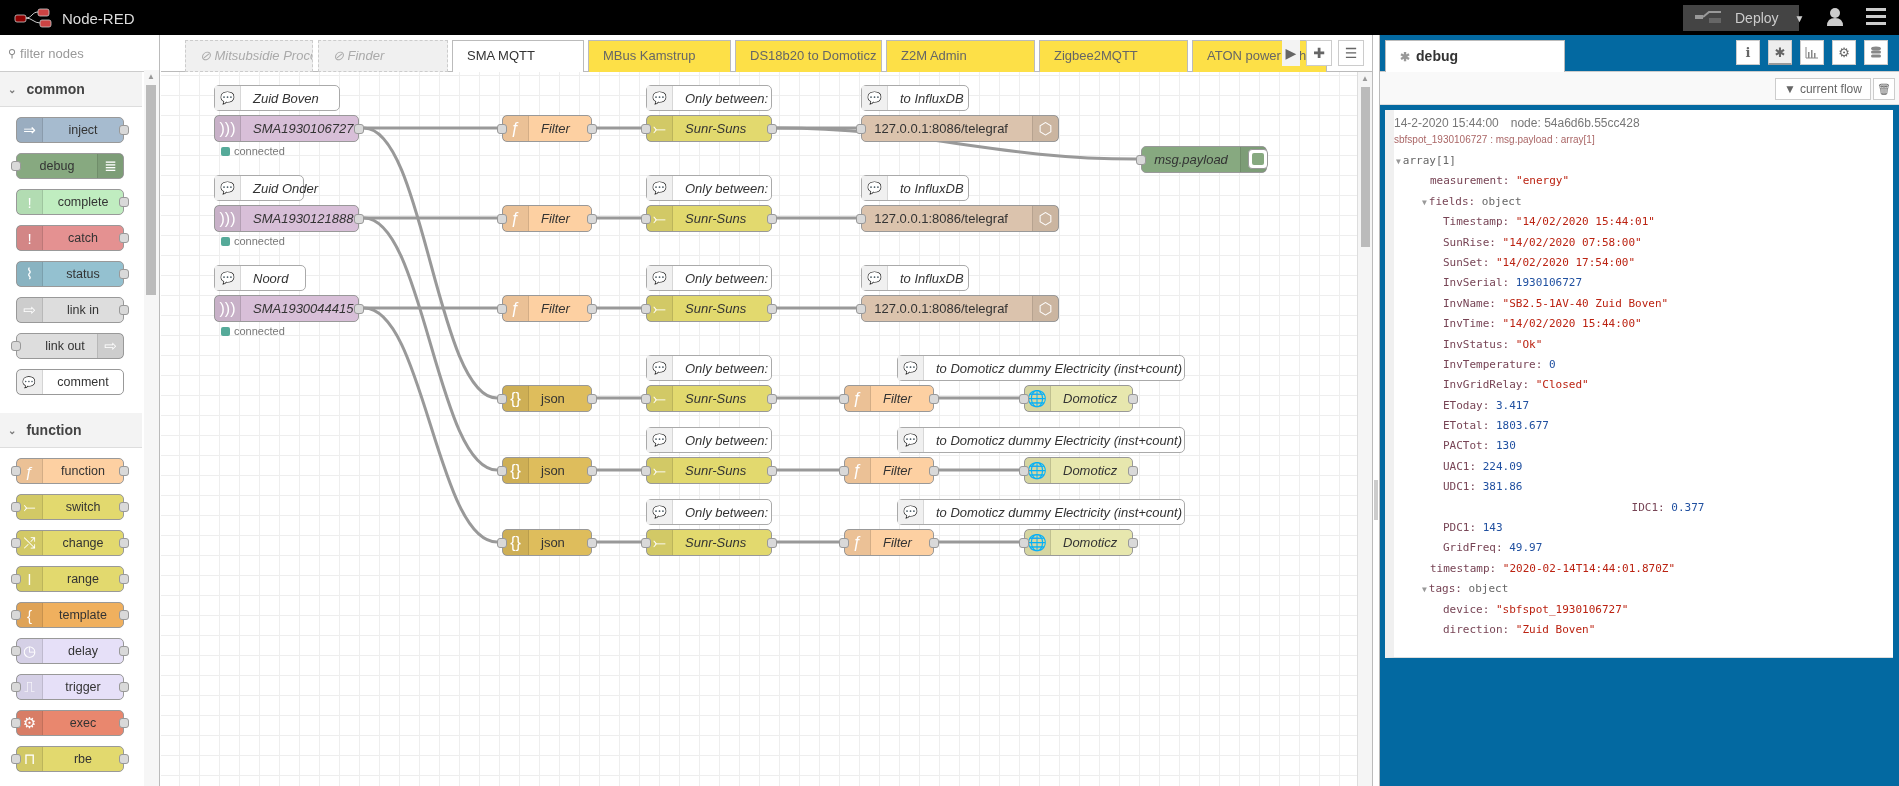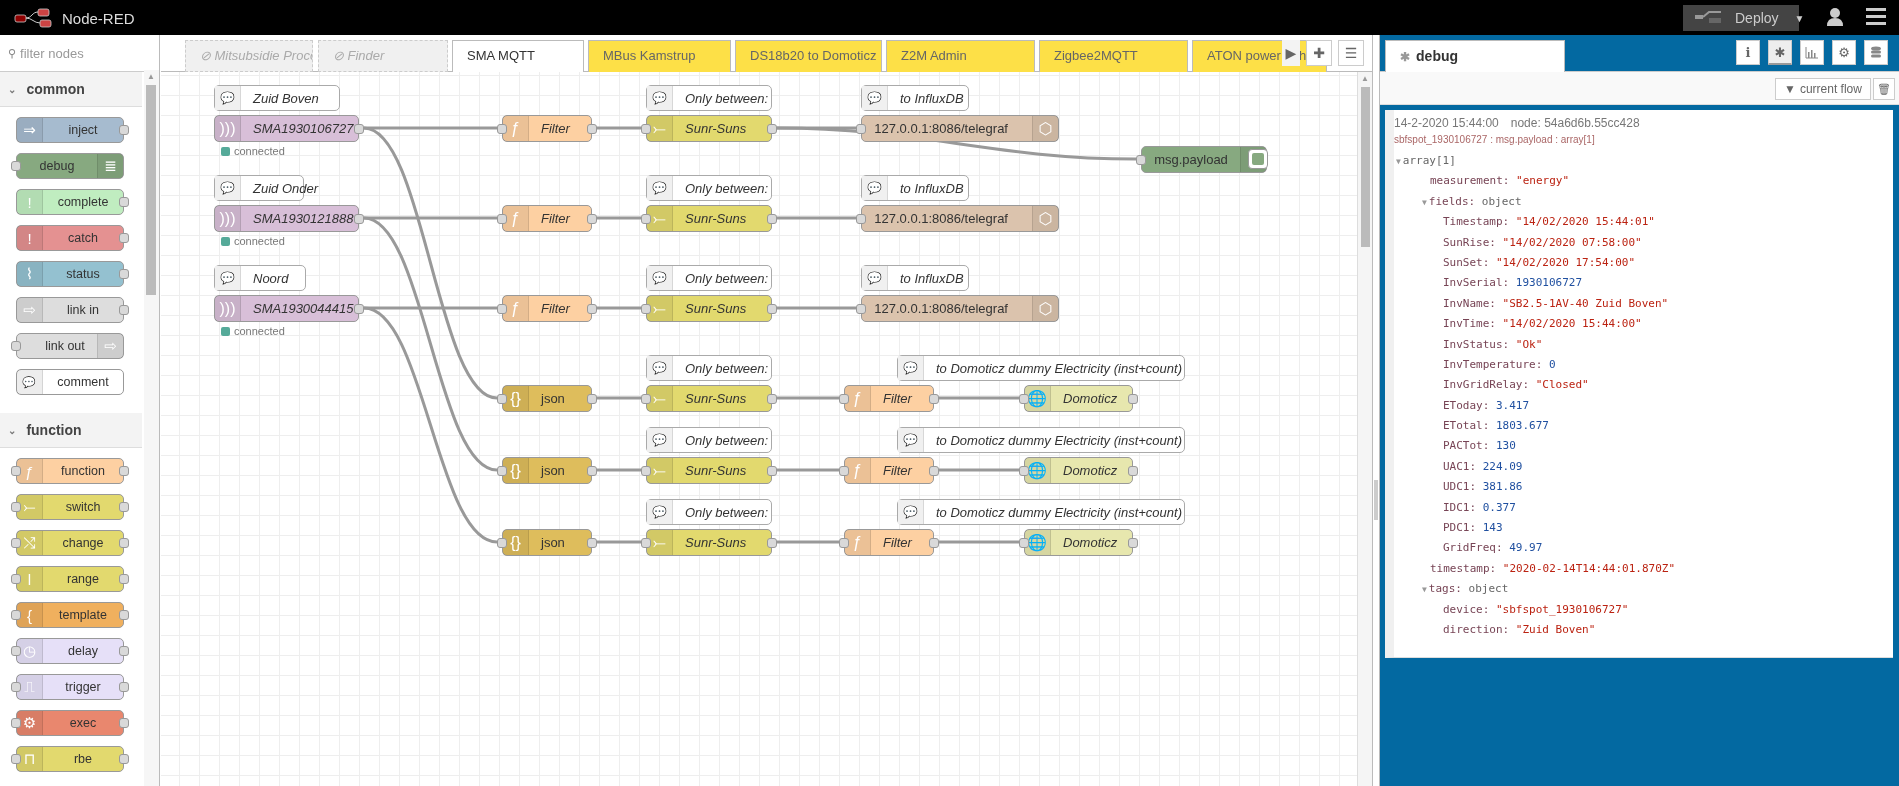--- a/index.html
+++ b/index.html
@@ -390,21 +390,21 @@
     </div>
     <div class="node comment" style="left: 700px; top: 193px; width: 108px; height: 26px;">
       <span class="ic" style="font-size: 12px;">💬</span>
       <span class="lbl it">to InfluxDB</span>
     </div>
     <div class="node" style="left: 700px; top: 223px; width: 198px; background: rgb(219, 195, 173);">
       <span class="lbl rt">127.0.0.1:8086/telegraf</span>
       <span class="ic r">⬡</span>
       <span class="port l"></span>
     </div>
-    <div class="node" style="left: 980px; top: 74px; width: 126px; background: rgb(135, 169, 128);">
+    <div class="node" style="left: 980px; top: 74px; width: 126px; background: rgb(135, 169, 128); font-style: italic;">
       <span class="lbl c">msg.payload</span>
       <span class="ic r">≣</span>
       <span class="port l"></span>
       <div class="dbg-btn">
         <div></div>
       </div>
     </div>
     <div class="node" style="left: 341px; top: 313px; width: 90px; background: rgb(222, 189, 92);">
       <span class="ic">{}</span>
       <span class="lbl ">json</span>
@@ -555,21 +555,21 @@
         <div class="dm-line" style="padding-left: 49px;"><span class="k">InvName</span>: <span class="s">"SB2.5-1AV-40 Zuid Boven"</span></div>
         <div class="dm-line" style="padding-left: 49px;"><span class="k">InvTime</span>: <span class="s">"14/02/2020 15:44:00"</span></div>
         <div class="dm-line" style="padding-left: 49px;"><span class="k">InvStatus</span>: <span class="s">"Ok"</span></div>
         <div class="dm-line" style="padding-left: 49px;"><span class="k">InvTemperature</span>: <span class="n">0</span></div>
         <div class="dm-line" style="padding-left: 49px;"><span class="k">InvGridRelay</span>: <span class="s">"Closed"</span></div>
         <div class="dm-line" style="padding-left: 49px;"><span class="k">EToday</span>: <span class="n">3.417</span></div>
         <div class="dm-line" style="padding-left: 49px;"><span class="k">ETotal</span>: <span class="n">1803.677</span></div>
         <div class="dm-line" style="padding-left: 49px;"><span class="k">PACTot</span>: <span class="n">130</span></div>
         <div class="dm-line" style="padding-left: 49px;"><span class="k">UAC1</span>: <span class="n">224.09</span></div>
         <div class="dm-line" style="padding-left: 49px;"><span class="k">UDC1</span>: <span class="n">381.86</span></div>
-        <div class="dm-line" style="padding-left: 49px;"><span class="k">IDC1</span>: <span class="n">0.377</span></div>
+        <div class="dm-line" style="padding-left: 49px; text-align: center;"><span class="k">IDC1</span>: <span class="n">0.377</span></div>
         <div class="dm-line" style="padding-left: 49px;"><span class="k">PDC1</span>: <span class="n">143</span></div>
         <div class="dm-line" style="padding-left: 49px;"><span class="k">GridFreq</span>: <span class="n">49.97</span></div>
         <div class="dm-line" style="padding-left: 36px;"><span class="k">timestamp</span>: <span class="s">"2020-02-14T14:44:01.870Z"</span></div>
         <div class="dm-line" style="padding-left: 28px;"><span class="tri">▼</span><span class="k">tags</span>: <span class="t">object</span></div>
         <div class="dm-line" style="padding-left: 49px;"><span class="k">device</span>: <span class="s">"sbfspot_1930106727"</span></div>
         <div class="dm-line" style="padding-left: 49px;"><span class="k">direction</span>: <span class="s">"Zuid Boven"</span></div>
       </div>
   </div>
 </div>
 

